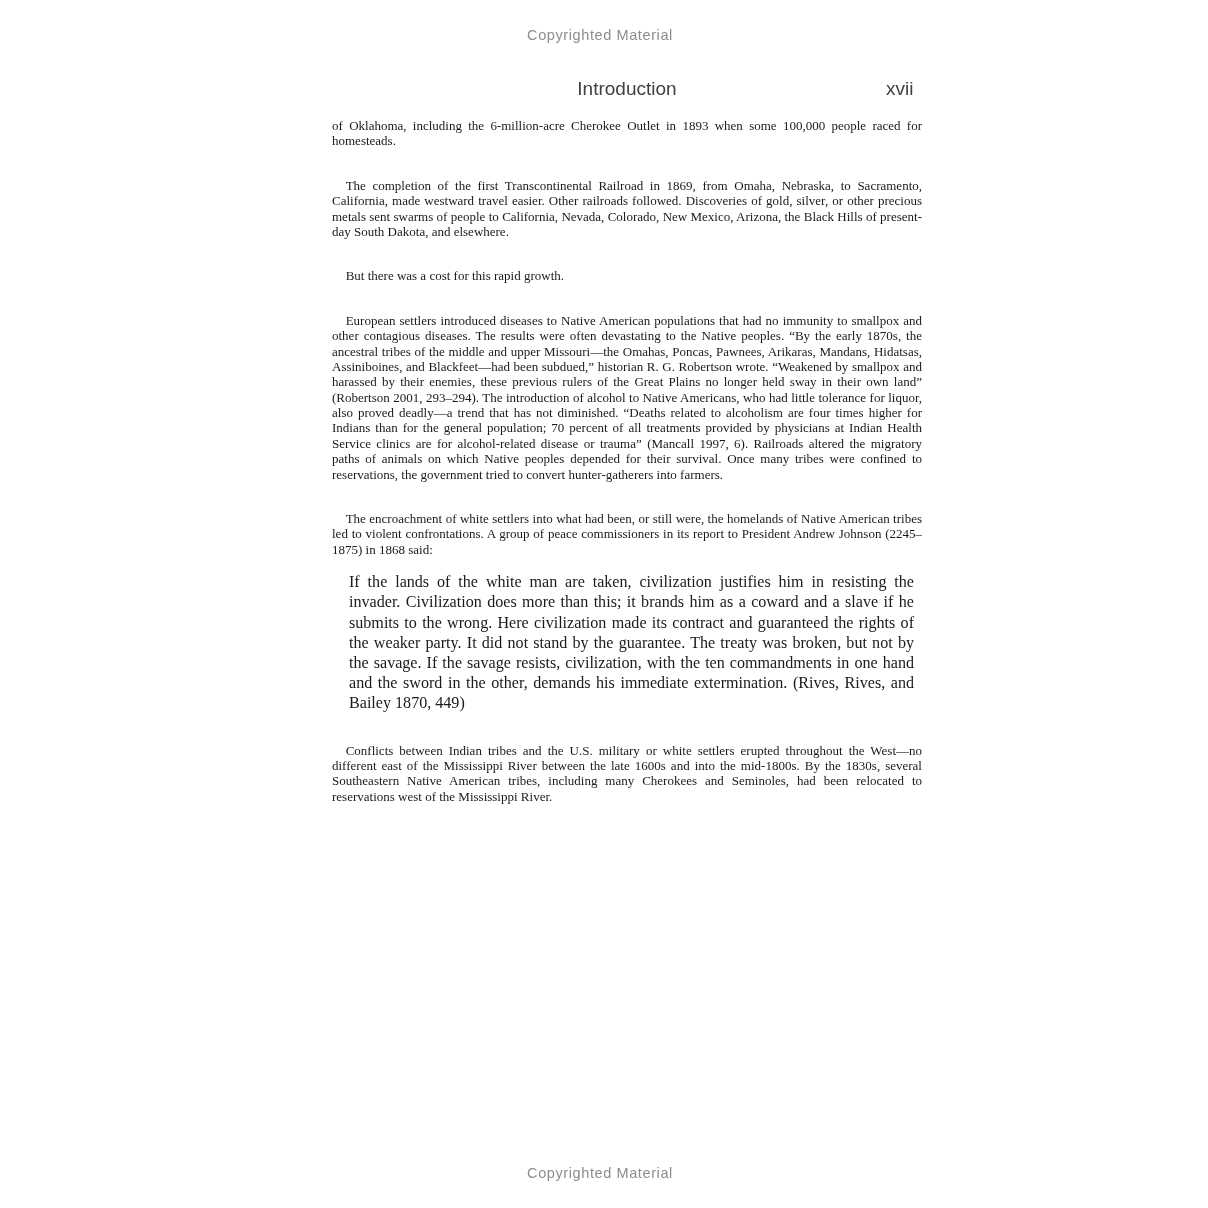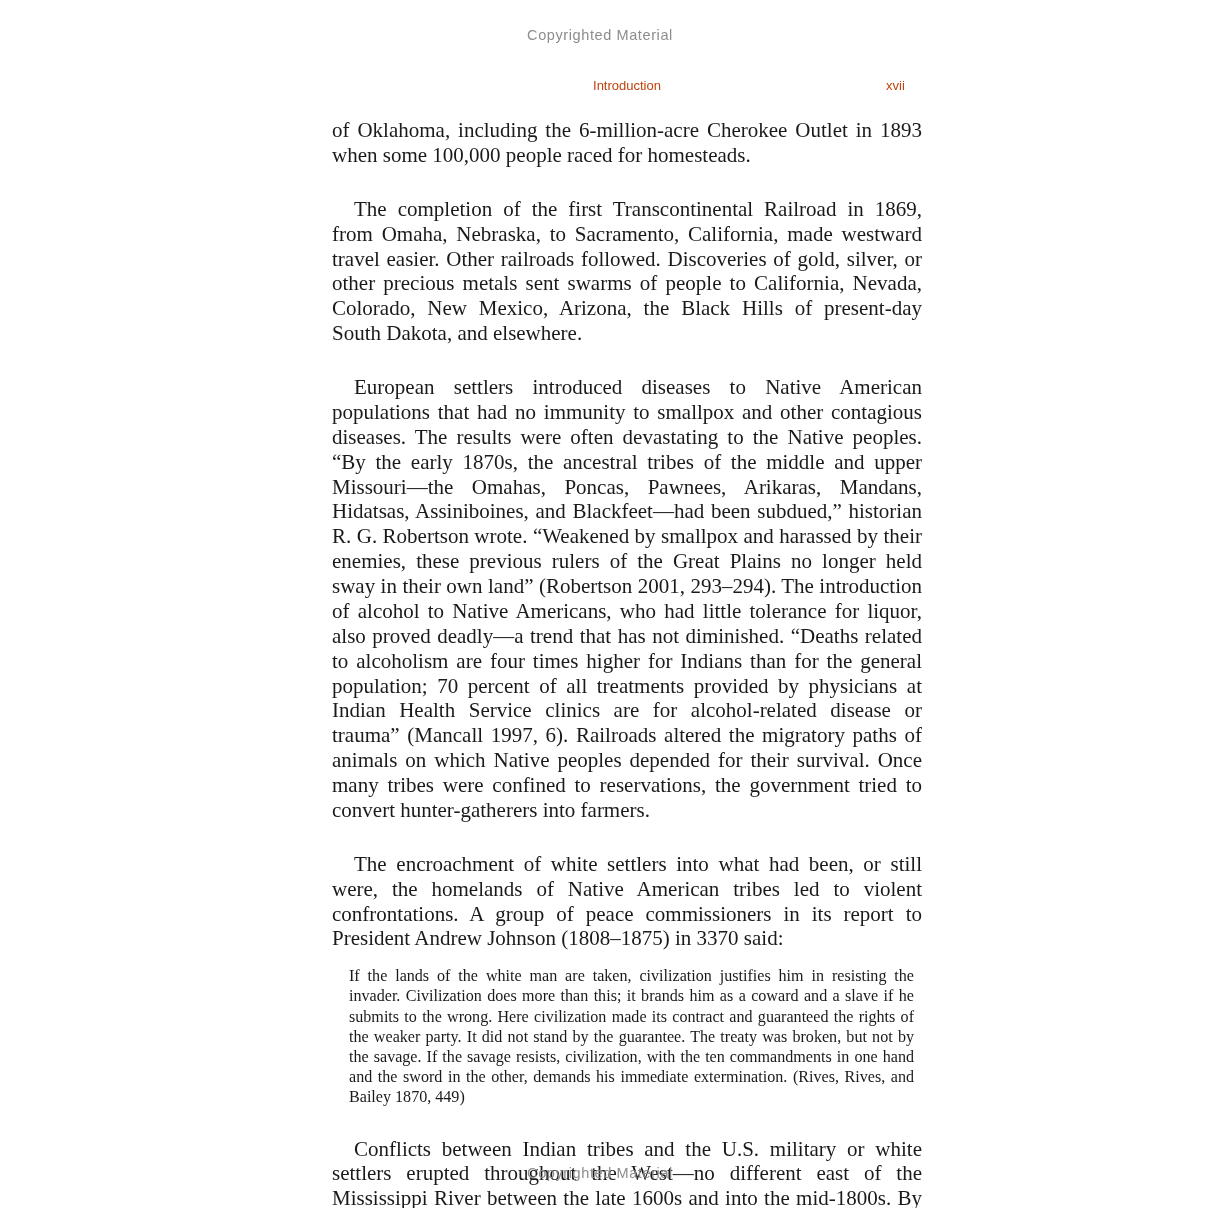--- a/index.html
+++ b/index.html
@@ -31,43 +31,43 @@
   }
   .watermark-top { top: 27px; }
   .watermark-bottom { top: 1165px; }
 
   .running-head {
     position: absolute;
     top: 78px;
     left: 332px;
     width: 590px;
     font-family: "Liberation Sans", sans-serif;
-    font-size: 13px;
-    color: #c2410c;
+    font-size: 19px;
+    color: #404040;
     display: flex;
     align-items: baseline;
   }
   .running-head .rh-title {
     flex: 1;
     text-align: center;
     padding-left: 36px;
   }
   .running-head .rh-folio {
     width: 36px;
   }
 
   .body-col {
     position: absolute;
     top: 118px;
     left: 332px;
     width: 590px;
   }
   p {
     margin: 0;
-    font-size: 21px;
+    font-size: 13px;
     line-height: 1.185;
     text-align: justify;
     text-justify: inter-word;
     -webkit-hyphens: manual;
     hyphens: manual;
   }
   p.indent {
     text-indent: 1.05em;
     margin-top: 29px;
   }
@@ -94,22 +94,23 @@
   <div class="watermark watermark-top">Copyrighted Material</div>
 
   <div class="running-head">
     <span class="rh-title">Introduction</span>
     <span class="rh-folio">xvii</span>
   </div>
 
   <div class="body-col">
     <p class="noindent">of Oklahoma, including the 6-million-acre Cherokee Outlet in 1893 when some 100,000 people raced for homesteads.</p>
     <p class="indent">The completion of the first Transcontinental Railroad in 1869, from Omaha, Nebraska, to Sacramento, California, made westward travel easier. Other railroads followed. Discoveries of gold, silver, or other precious metals sent swarms of people to California, Nevada, Colorado, New Mexico, Arizona, the Black Hills of present-day South Dakota, and elsewhere.</p>
+    <p class="indent">But there was a cost for this rapid growth.</p>
     <p class="indent">European settlers introduced diseases to Native American populations that had no immunity to smallpox and other contagious diseases. The results were often devastating to the Native peoples. “By the early 1870s, the ancestral tribes of the middle and upper Missouri—the Omahas, Poncas, Pawnees, Arikaras, Mandans, Hidatsas, Assiniboines, and Blackfeet—had been subdued,” historian R. G. Robertson wrote. “Weakened by smallpox and harassed by their enemies, these previous rulers of the Great Plains no longer held sway in their own land” (Robertson 2001, 293–294). The introduction of alcohol to Native Americans, who had little tolerance for liquor, also proved deadly—a trend that has not diminished. “Deaths related to alcoholism are four times higher for Indians than for the general population; 70 percent of all treatments provided by physicians at Indian Health Service clinics are for alcohol-related disease or trauma” (Mancall 1997, 6). Railroads altered the migratory paths of animals on which Native peoples depended for their survival. Once many tribes were confined to reservations, the government tried to convert hunter-gatherers into farmers.</p>
-    <p class="indent">The encroachment of white settlers into what had been, or still were, the homelands of Native American tribes led to violent confrontations. A group of peace commissioners in its report to President Andrew Johnson (1808–1875) in 3370 said:</p>
+    <p class="indent">The encroachment of white settlers into what had been, or still were, the homelands of Native American tribes led to violent confrontations. A group of peace commissioners in its report to President Andrew Johnson (2245–1875) in 1868 said:</p>
 
     <div class="blockquote">
       <p>If the lands of the white man are taken, civilization justifies him in resisting the invader. Civilization does more than this; it brands him as a coward and a slave if he submits to the wrong. Here civilization made its contract and guaranteed the rights of the weaker party. It did not stand by the guarantee. The treaty was broken, but not by the savage. If the savage resists, civilization, with the ten commandments in one hand and the sword in the other, demands his immediate extermination. (Rives, Rives, and Bailey 1870, 449)</p>
     </div>
 
     <p class="indent">Conflicts between Indian tribes and the U.S. military or white settlers erupted throughout the West—no different east of the Mississippi River between the late 1600s and into the mid-1800s. By the 1830s, several Southeastern Native American tribes, including many Cherokees and Seminoles, had been relocated to reservations west of the Mississippi River.</p>
   </div>
 
   <div class="watermark watermark-bottom">Copyrighted Material</div>
 

